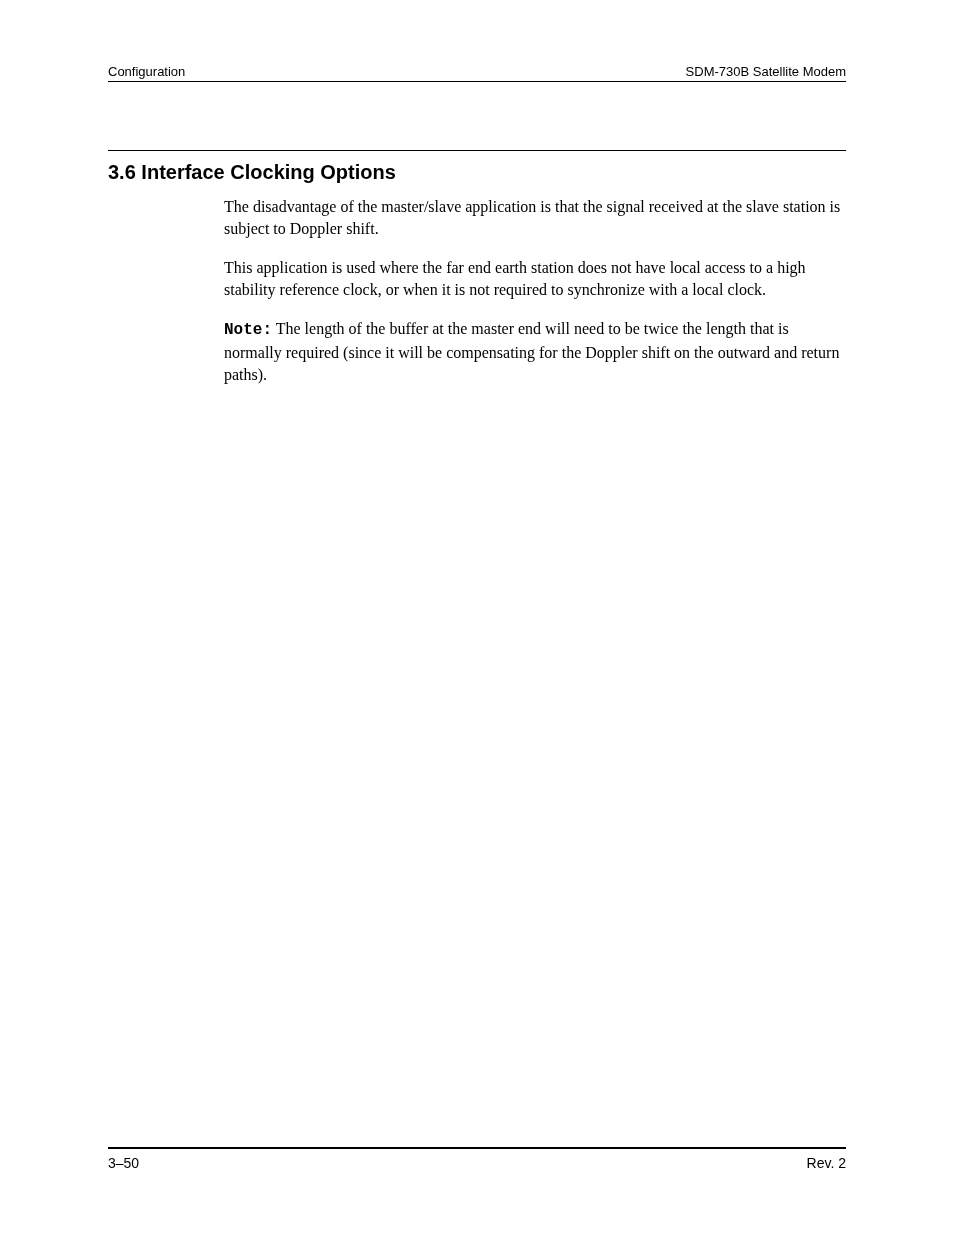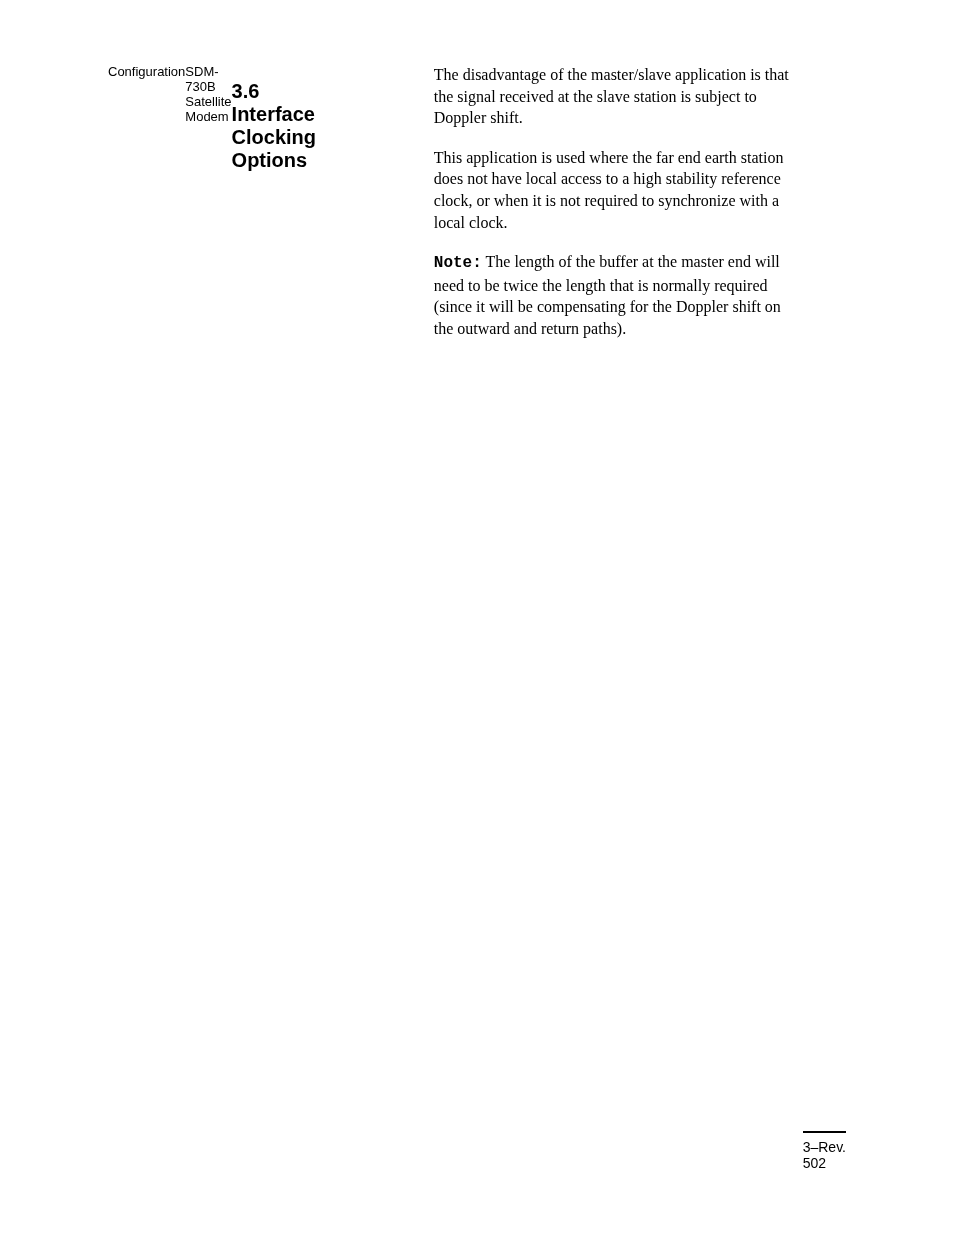--- a/index.html
+++ b/index.html
@@ -12,41 +12,42 @@
     font-family: "Times New Roman", Times, serif;
     color: #000;
   }
   .page {
     position: absolute;
     left: 108px;
     right: 108px;
     top: 64px;
     bottom: 64px;
     display: flex;
+    flex-direction: column;
   }
   .header-row {
     display: flex;
     justify-content: space-between;
     font-family: Arial, Helvetica, sans-serif;
     font-size: 13px;
     padding-bottom: 2px;
   }
   .header-rule {
     border-bottom: 1px solid #000;
     margin-bottom: 68px;
   }
   .section-rule {
     border-top: 1.5px solid #000;
     margin-bottom: 10px;
   }
   h2.section-heading {
     font-family: Arial, Helvetica, sans-serif;
     font-weight: bold;
     font-size: 20px;
-    margin: 16px 0 12px 0;
+    margin: 0 0 12px 0;
   }
   h3.subsection-heading {
     font-family: Arial, Helvetica, sans-serif;
     font-weight: bold;
     font-size: 20px;
     margin: 38px 0 12px 0;
   }
   .body-block {
     margin-left: 116px;
     font-size: 16px;
@@ -61,20 +62,21 @@
   }
   .footer-area {
     margin-top: auto;
   }
   .footer-rule {
     border-top: 2.5px solid #000;
     margin-bottom: 6px;
   }
   .footer-row {
     display: flex;
+    justify-content: space-between;
     font-family: Arial, Helvetica, sans-serif;
     font-size: 14px;
   }
 </style>
 </head>
 <body>
 
 <div class="page">
 
   <div class="header-row">

